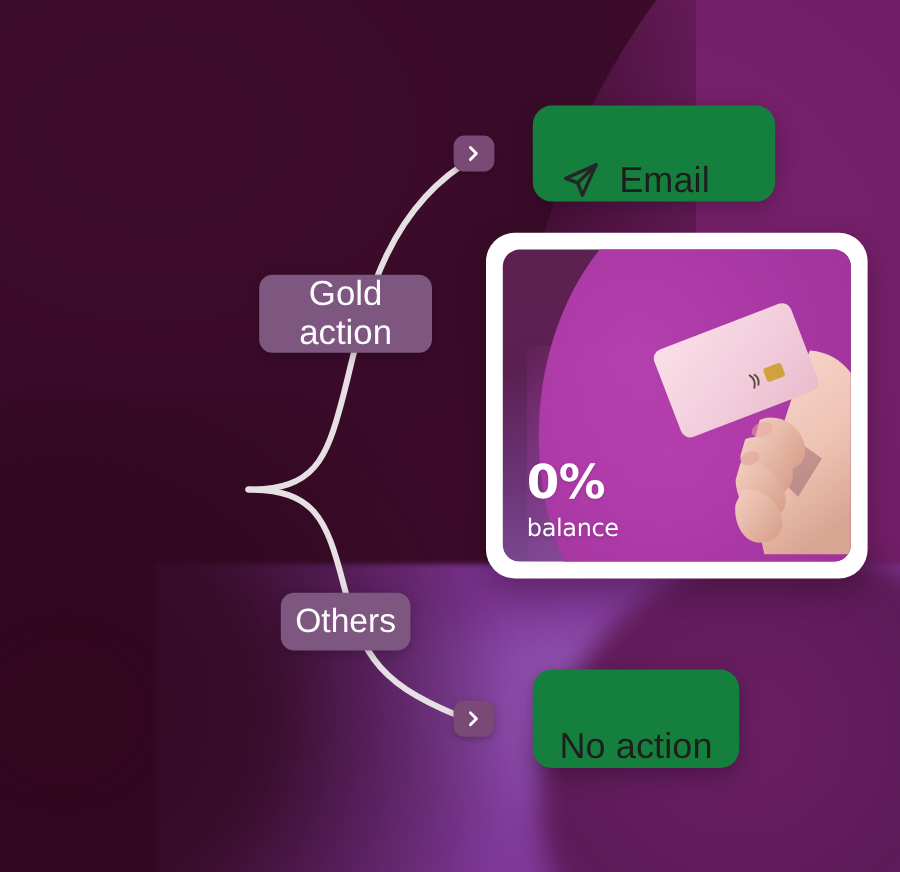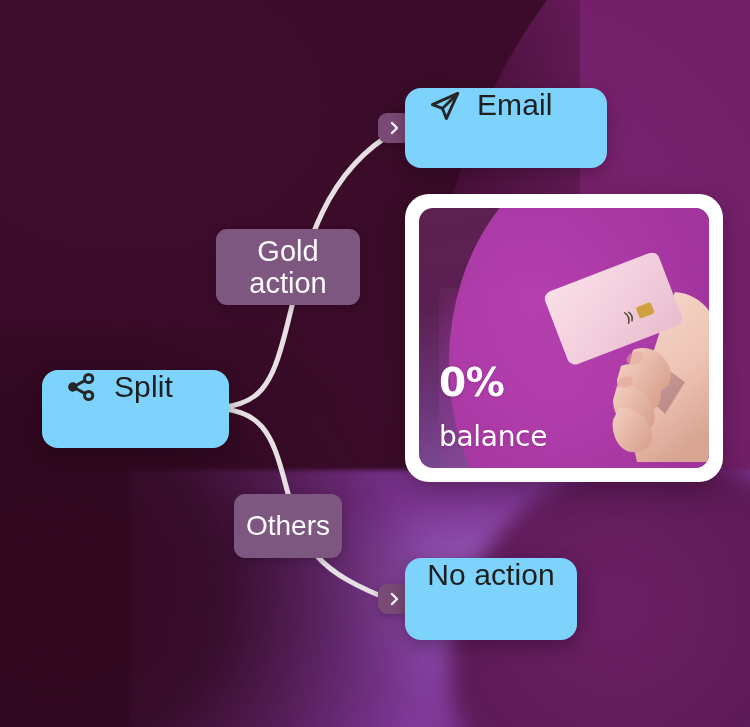--- a/index.html
+++ b/index.html
@@ -41,23 +41,24 @@
     border-radius:50%;
     background:radial-gradient(60% 60% at 40% 35%, #6a1f63 0%, #5d1a57 70%, rgba(93,26,87,0) 100%);
     filter:blur(10px);
   }
 
   
   .edges{position:absolute;inset:0;}
 
   
   .node{
-    position:absolute;background:#7dd3fc;border-radius:16px;
-    display:flex;align-items:flex-start;
+    position:absolute;background:#15803d;border-radius:16px;
+    display:flex;align-items:flex-end;
     box-shadow:0 6px 18px rgba(20,0,15,0.30);
+    margin-left:39px;
   }
   .node-label{
     font-size:30px;color:#1e1e1e;letter-spacing:.1px;white-space:nowrap;
   }
   .node-icon{display:flex;align-items:center;justify-content:center;}
 
   #node-split{left:42px;top:370px;width:165px;height:78px;padding-left:22px;gap:16px;}
   #node-email{left:405px;top:88px;width:180px;height:80px;padding-left:22px;gap:14px;}
   #node-noaction{left:405px;top:558px;width:172px;height:82px;justify-content:center;}
 
@@ -71,22 +72,22 @@
   #chev-email{left:378px;top:113px;}
   #chev-noaction{left:378px;top:584px;}
 
   
   .pill{
     position:absolute;background:#7d5780;border-radius:11px;
     color:#fdfbfd;display:flex;align-items:center;justify-content:center;
     text-align:center;line-height:1.12;font-size:29px;
     box-shadow:0 3px 10px rgba(20,0,15,0.22);
   }
-  #pill-gold{left:216px;top:229px;width:144px;height:76px;}
-  #pill-others{left:234px;top:494px;width:108px;height:64px;font-size:28px;}
+  #pill-gold{left:216px;top:229px;width:144px;height:65px;}
+  #pill-others{left:234px;top:494px;width:108px;height:48px;font-size:28px;}
 
   
   #promo-card{
     position:absolute;left:405px;top:194px;width:318px;height:288px;
     background:#ffffff;border-radius:24px;padding:14px;box-sizing:border-box;
     box-shadow:0 8px 26px rgba(20,0,15,0.33);
   }
   .promo-inner{
     position:relative;width:100%;height:100%;border-radius:14px;overflow:hidden;
     background:linear-gradient(168deg,#5d2150 0%,#5b2052 32%,#6c3578 62%,#7b4a92 84%,#8452a0 100%);
@@ -98,21 +99,21 @@
   }
   .promo-magenta2{
     position:absolute;right:-30px;bottom:-120px;width:300px;height:300px;
     background:radial-gradient(70% 70% at 40% 30%, rgba(180,63,174,.85) 0%, rgba(160,50,155,0) 75%);
   }
   .promo-text{
     position:absolute;left:20px;bottom:16px;color:#ffffff;
     font-family:"DejaVu Sans", sans-serif;z-index:4;text-shadow:0 1px 3px rgba(60,10,50,.18);
   }
   .promo-big{font-size:39px;font-weight:bold;line-height:1.02;letter-spacing:-.5px;}
-  .promo-lines{font-size:28px;line-height:1.08;letter-spacing:-.3px;margin-top:19px;}
+  .promo-lines{font-size:20px;line-height:1.08;letter-spacing:-.3px;margin-top:8px;}
   .promo-lines div{white-space:nowrap;}
 
   
   .art{position:absolute;right:-6px;top:24px;width:190px;height:230px;z-index:3;}
 </style>
 </head>
 <body>
 
 <div class="stage">
 
@@ -147,31 +148,20 @@
   <div class="pill" id="pill-gold">
     <div>
       <div>Gold</div>
       <div>action</div>
     </div>
   </div>
   <div class="pill" id="pill-others">
     <span>Others</span>
   </div>
 
-  <div class="node" id="node-split">
-    <span class="node-icon">
-      <svg width="34" height="34" viewBox="0 0 24 24" fill="none">
-        <circle cx="6.2" cy="12" r="3.3" fill="#262626"></circle>
-        <circle cx="17.4" cy="6" r="2.9" stroke="#262626" stroke-width="2.1" fill="none"></circle>
-        <circle cx="17.4" cy="18" r="2.9" stroke="#262626" stroke-width="2.1" fill="none"></circle>
-        <path d="M9 10.6 L14.7 7.5 M9 13.4 L14.7 16.5" stroke="#262626" stroke-width="2.1" stroke-linecap="round"></path>
-      </svg>
-    </span>
-    <span class="node-label">Split</span>
-  </div>
 
   <div class="node" id="node-email">
     <span class="node-icon">
       <svg width="36" height="36" viewBox="0 0 24 24" fill="none">
         <path d="M20.5 3.6 L3.6 11.1 L10.3 13.6 L12.9 20.4 Z" stroke="#262626" stroke-width="1.9" stroke-linejoin="round" fill="none"></path>
         <path d="M20.5 3.6 L10.3 13.6" stroke="#262626" stroke-width="1.9" stroke-linecap="round"></path>
       </svg>
     </span>
     <span class="node-label">Email</span>
   </div>

